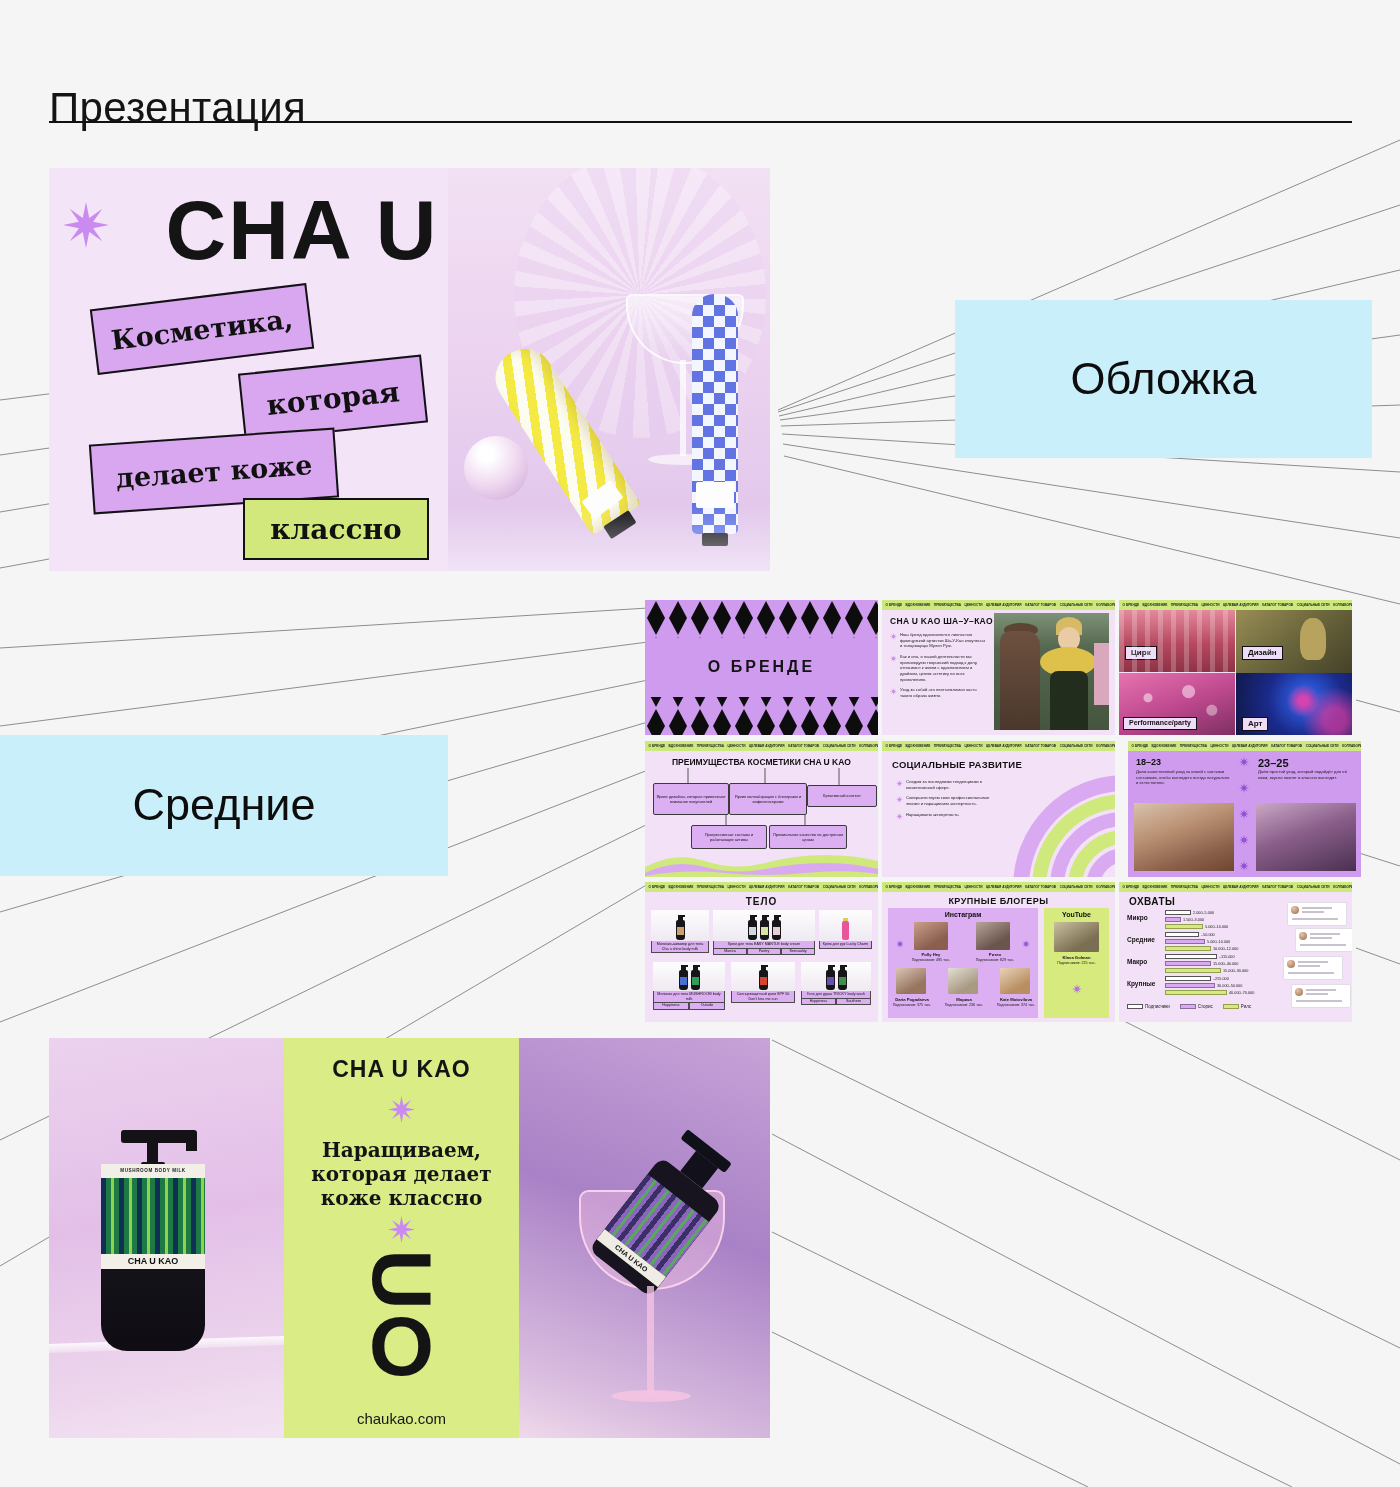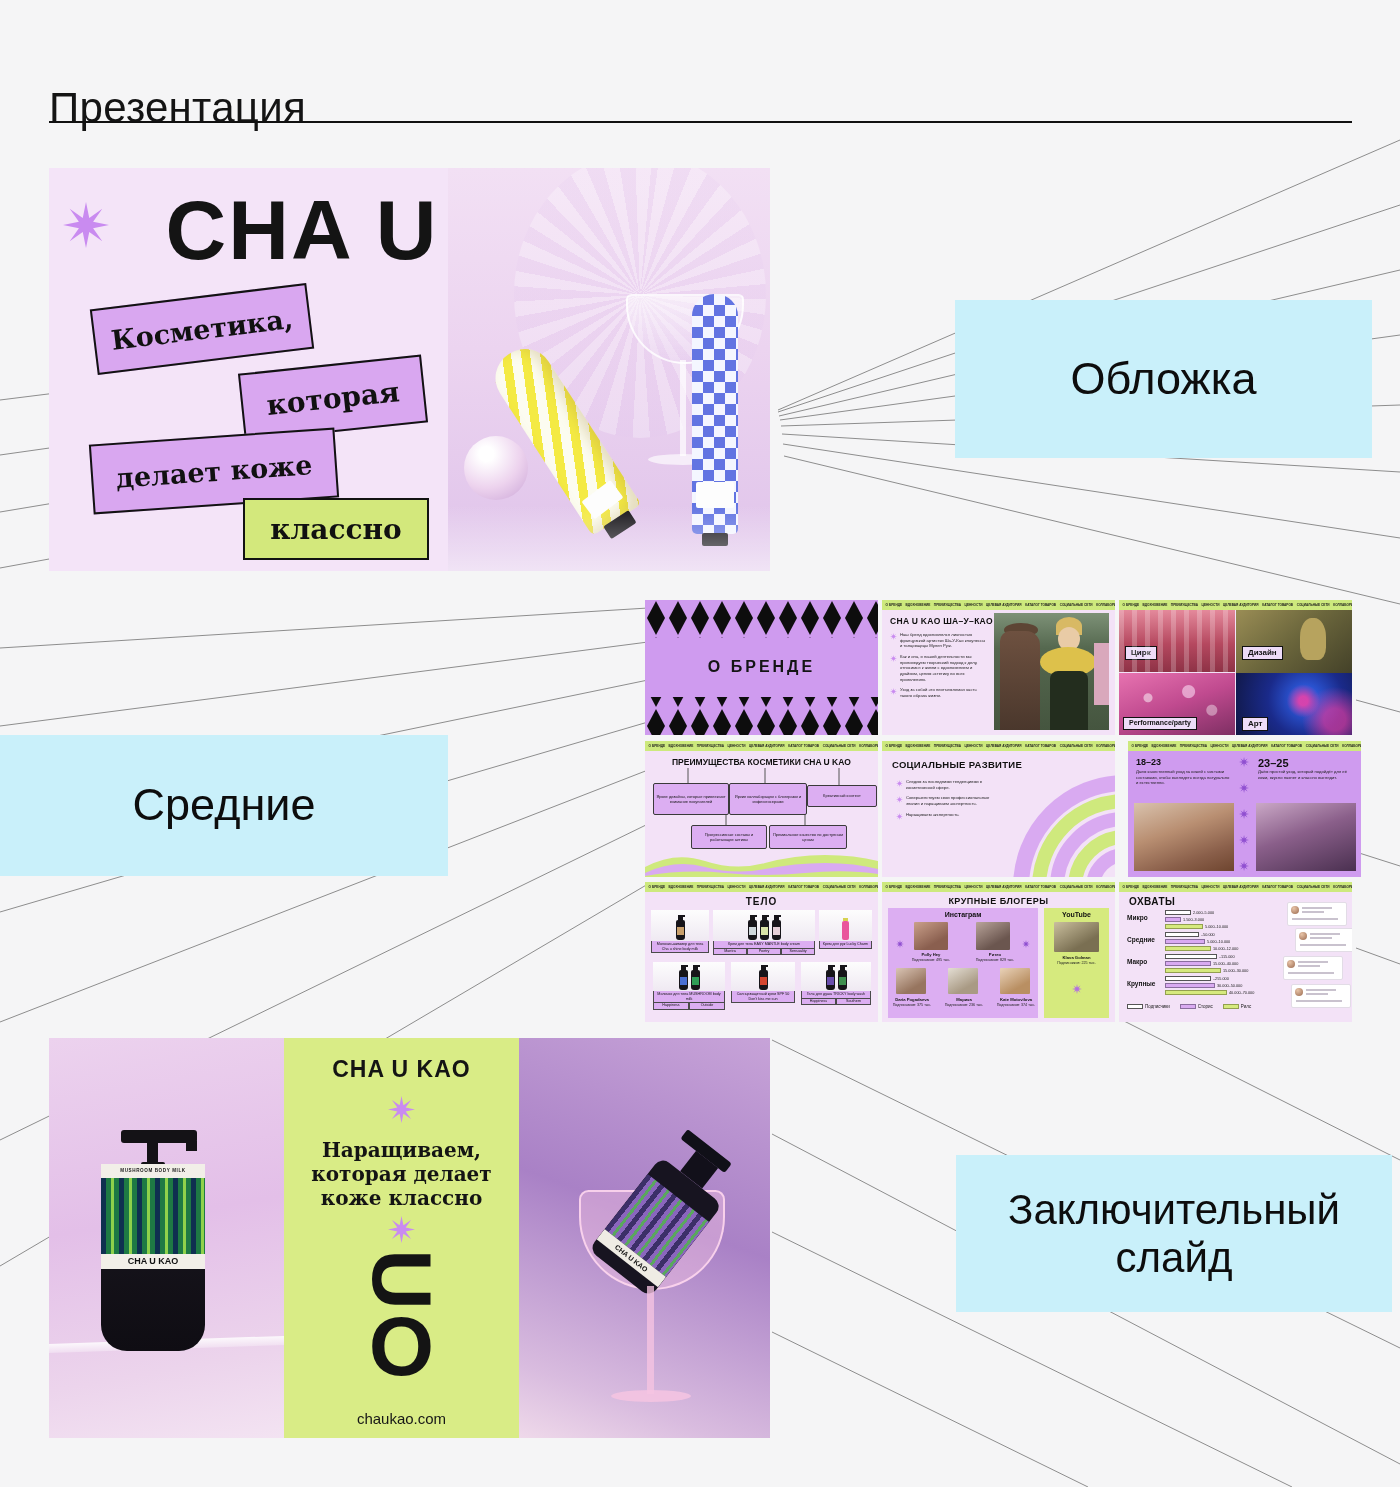--- a/index.html
+++ b/index.html
@@ -213,21 +213,20 @@
     </div>
 
     <div class="abs tagbox" style="left:44px;top:128px;width:214px;height:62px;transform:rotate(-7deg);">Косметика,</div>
     <div class="abs tagbox" style="left:192px;top:196px;width:180px;height:64px;transform:rotate(-6deg);font-size:28px;">которая</div>
     <div class="abs tagbox" style="left:42px;top:268px;width:242px;height:66px;transform:rotate(-4deg);">делает коже</div>
     <div class="abs tagbox tag-green" style="left:194px;top:330px;width:182px;height:58px;font-size:28px;">классно</div>
   </section>
 
   <div class="abs cyan-label" style="left:955px;top:300px;width:417px;height:158px;">Обложка</div>
   <div class="abs cyan-label" style="left:0;top:735px;width:448px;height:141px;">Средние</div>
-  <div class="abs cyan-label" style="left:956px;top:1155px;width:416px;height:157px;font-size:42px;padding:0 10px;">Заключительный слайд</div>
 
   <div class="slide s1" style="left:645px;top:600px;width:233px;height:135px;">
     <svg class="abs" width="233" height="135">
       <defs>
           <pattern id="dm" width="22" height="36" patternUnits="userSpaceOnUse">
             <path d="M11 1 L20 18 L11 35 L2 18 Z" fill="#0d0d0d"></path>
           </pattern>
         </defs>
       <rect x="0" y="-6" width="233" height="44" fill="url(#dm)"></rect>
       <rect x="0" y="97" width="233" height="44" fill="url(#dm)"></rect>

